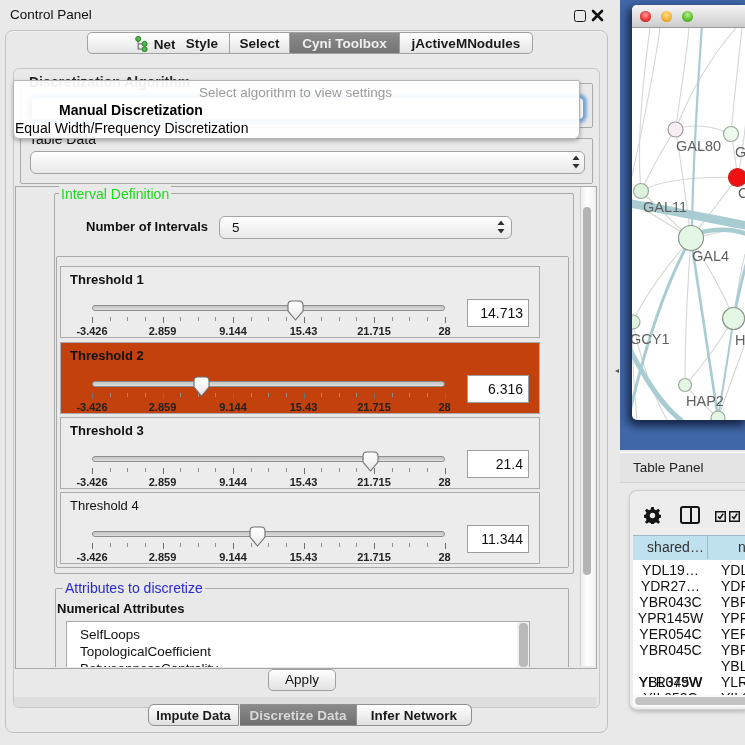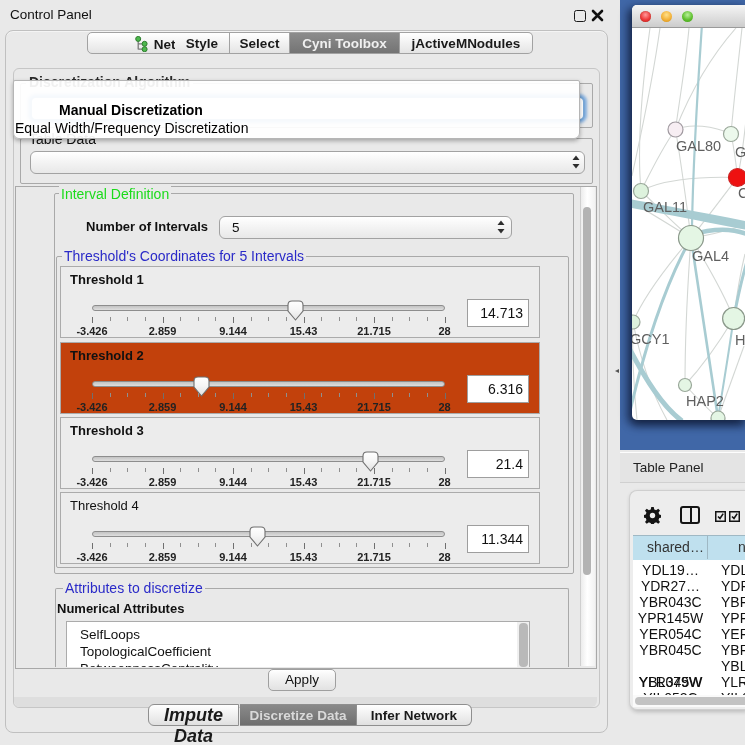--- a/index.html
+++ b/index.html
@@ -46,40 +46,40 @@
 
   <div class="abs" style="left:20px;top:138px;width:571px;height:44px;border:1px solid #a9a9a9;border-radius:2px;"></div>
   <div class="lbl" style="left:26px;top:131px;font-size:14px;color:#111;background:#e9e9e9;padding:0 3px;">Table Data</div>
   <div class="abs" style="left:30px;top:151px;width:553px;height:21px;border:1px solid #a2a2a2;border-radius:6px;background:linear-gradient(#ffffff,#f2f2f2 55%,#e8e8e8);"></div>
   <svg class="abs" style="left:570px;top:154px;" width="12" height="16" viewBox="0 0 12 16">
     <path d="M6 1.5 L9.5 6 L2.5 6 Z" fill="#2e2e2e"></path>
       <path d="M6 14.5 L9.5 10 L2.5 10 Z" fill="#2e2e2e"></path>
   </svg>
 
   <div class="abs" style="left:13px;top:80px;width:565px;height:57px;background:rgba(255,255,255,0.93);border:1px solid #b5b5b5;border-radius:2px 2px 6px 6px;box-shadow:0 2px 4px rgba(0,0,0,0.3);"></div>
+  <div class="lbl" style="left:13px;top:85px;width:565px;text-align:center;font-size:13.5px;color:#9b9b9b;">Select algorithm to view settings</div>
   <div class="lbl" style="left:15px;top:102px;font-size:14px;font-weight:bold;color:#000;margin-left:44px;">Manual Discretization</div>
   <div class="lbl" style="left:15px;top:120px;font-size:14px;color:#000;">Equal Width/Frequency Discretization</div>
 
   <div class="abs" style="left:15px;top:186px;width:580px;height:481px;border:1px solid #a8a8a8;background:#e9e9e9;"></div>
 
   <div class="abs" style="left:580px;top:187px;width:14px;height:479px;background:linear-gradient(90deg,#ececec,#ffffff 45%,#f2f2f2);border-left:1px solid #cfcfcf;"></div>
   <div class="abs" style="left:583px;top:207px;width:8px;height:368px;background:#b3b3b3;border-radius:4px;"></div>
 
   <div class="abs" style="left:54px;top:193px;width:518px;height:379px;border:1px solid #a9a9a9;border-radius:2px;"></div>
   <div class="lbl" style="left:59px;top:186px;font-size:14px;color:#1bdb1b;background:#e9e9e9;padding:0 2px;">Interval Definition</div>
   <div class="lbl" style="left:86px;top:219px;font-size:13px;font-weight:bold;color:#111;">Number of Intervals</div>
   <div class="abs" style="left:219px;top:216px;width:291px;height:21px;border:1px solid #a2a2a2;border-radius:6px;background:linear-gradient(#ffffff,#f2f2f2 55%,#e8e8e8);"></div>
   <div class="lbl" style="left:232px;top:220px;font-size:13.5px;color:#111;">5</div>
   <svg class="abs" style="left:495px;top:219px;" width="12" height="16" viewBox="0 0 12 16">
     <path d="M6 1.5 L9.5 6 L2.5 6 Z" fill="#2e2e2e"></path>
       <path d="M6 14.5 L9.5 10 L2.5 10 Z" fill="#2e2e2e"></path>
   </svg>
 
   <div class="abs" style="left:56px;top:256px;width:511px;height:310px;border:1px solid #a9a9a9;border-radius:2px;"></div>
-  <div class="lbl" style="left:62px;top:248px;font-size:14px;color:#2a2ac8;background:#e9e9e9;padding:0 2px;">Threshold's Coordinates for 5 Intervals</div>
 
   <svg width="0" height="0" style="position:absolute;">
       <defs>
         <linearGradient id="thumbgrad" x1="0" y1="0" x2="0" y2="1">
           <stop offset="0" stop-color="#ffffff"></stop>
           <stop offset="0.45" stop-color="#f6f6f6"></stop>
           <stop offset="1" stop-color="#e2e2e2"></stop>
         </linearGradient>
       </defs>
     </svg>
@@ -230,21 +230,21 @@
   <div class="abs" style="left:66px;top:621px;width:462px;height:45px;border:1px solid #ababab;border-bottom:none;background:#fff;overflow:hidden;">
     <div style="position:absolute;left:13px;top:5px;font-size:13.5px;color:#111;">SelfLoops</div>
     <div style="position:absolute;left:13px;top:22px;font-size:13.5px;color:#111;">TopologicalCoefficient</div>
     <div style="position:absolute;left:13px;top:39px;font-size:13.5px;color:#111;">BetweennessCentrality</div>
     <div style="position:absolute;right:0px;top:0px;width:12px;height:45px;background:#f0f0f0;"></div>
     <div style="position:absolute;right:1px;top:1px;width:9px;height:44px;background:#b9b9b9;border-radius:4px;"></div>
   </div>
 
   <div class="abs" style="left:268px;top:669px;width:66px;height:20px;border:1px solid #9f9f9f;border-radius:5px;background:linear-gradient(#ffffff,#efefef 50%,#e2e2e2);text-align:center;font-size:13.5px;color:#111;line-height:20px;">Apply</div>
 
-  <div class="abs" style="left:148px;top:704px;width:89px;height:20px;border:1px solid #8f8f8f;border-radius:6px 0 0 6px;background:linear-gradient(#ffffff,#f0f0f0 50%,#e0e0e0);color:#1a1a1a;text-align:center;font-size:18px;font-weight:bold;line-height:21px;font-style:italic;">Impute Data</div>
+  <div class="abs" style="left:148px;top:704px;width:89px;height:20px;border:1px solid #8f8f8f;border-radius:6px 0 0 6px;background:linear-gradient(#ffffff,#f0f0f0 50%,#e0e0e0);color:#1a1a1a;text-align:center;font-size:13px;font-weight:bold;line-height:21px;">Impute Data</div>
     <div class="abs" style="left:240px;top:704px;width:116px;height:20px;border:1px solid #8f8f8f;border-left:none;background:linear-gradient(#8a8a8a,#6f6f6f);color:#d9d9d9;text-align:center;font-size:13.5px;font-weight:bold;line-height:21px;">Discretize Data</div>
     <div class="abs" style="left:357px;top:704px;width:114px;height:20px;border:1px solid #8f8f8f;border-left:none;border-radius:0 6px 6px 0;background:linear-gradient(#ffffff,#f0f0f0 50%,#e0e0e0);color:#1a1a1a;text-align:center;font-size:13.5px;font-weight:bold;line-height:21px;">Infer Network</div>
 
   <div class="abs" style="left:620px;top:0px;width:125px;height:450px;background:#4067a7;"></div>
 
   <div class="abs" style="left:615px;top:369px;width:0;height:0;border-top:2.5px solid transparent;border-bottom:2.5px solid transparent;border-right:4px solid #555;"></div>
 
   <div class="abs" style="left:632px;top:5px;width:113px;height:415px;background:#fff;border-radius:5px 0 0 5px;box-shadow:0 5px 9px 1px rgba(8,16,40,0.6), -5px 3px 8px rgba(8,16,40,0.45);"></div>
   <div class="abs" style="left:632px;top:5px;width:113px;height:22px;background:linear-gradient(#f5f5f5,#d9d9d9 70%,#cccccc);border-radius:5px 0 0 0;border-bottom:1px solid #9a9a9a;"></div>
   <div class="abs" style="left:640px;top:11px;width:11px;height:11px;border-radius:50%;background:radial-gradient(circle at 50% 35%,#ff9a9a,#ee3a3a 55%,#c81818);box-shadow:inset 0 0 1px #932;"></div>

